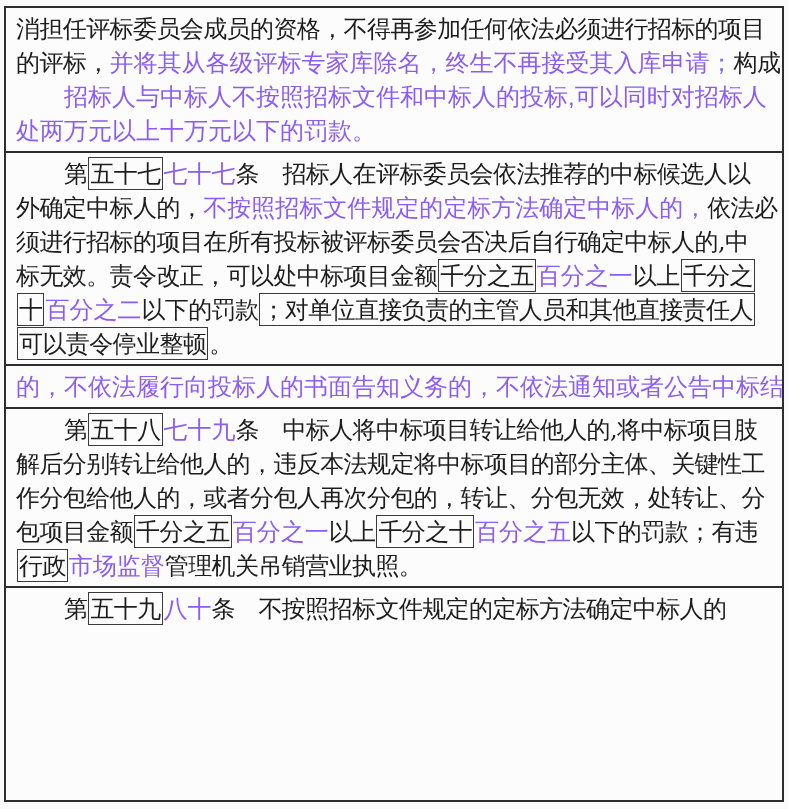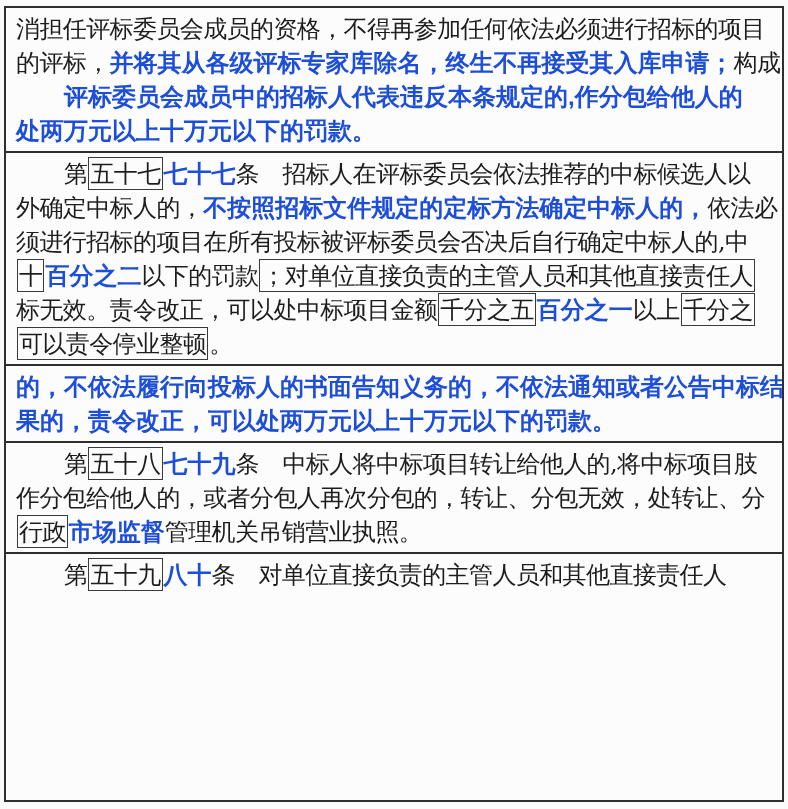--- a/index.html
+++ b/index.html
@@ -32,56 +32,57 @@
     line-height: 34px;
     height: 34px;
     white-space: nowrap;
     letter-spacing: -0.6px;
     color: #1d1d1d;
   }
   .line.indent { padding-left: 48px; }
   .r {  }
   .b {
     font-family: "Liberation Sans", "DejaVu Sans", sans-serif;
-    font-weight: 700;
+    font-weight: 400;
     letter-spacing: 0;
-    color: #1d4ed8;
+    color: #8b5cf6;
   }
   .x {
     border: 1.5px solid #3a3a3a;
     padding: 2px 1px 1px 1px;
     margin: 0 1px;
     text-align: center;
   }
 </style>
 </head>
 <body>
 
 <div class="page">
   <div class="doc">
       <div class="section">
         <div class="line"><span class="r">消担任评标委员会成员的资格，不得再参加任何依法必须进行招标的项目</span></div>
         <div class="line"><span class="r">的评标，</span><span class="b">并将其从各级评标专家库除名，终生不再接受其入库申请；</span><span class="r">构成</span></div>
-        <div class="line indent"><span class="b">评标委员会成员中的招标人代表违反本条规定的,作分包给他人的</span></div>
+        <div class="line indent"><span class="b">招标人与中标人不按照招标文件和中标人的投标,可以同时对招标人</span></div>
         <div class="line"><span class="b">处两万元以上十万元以下的罚款。</span></div>
       </div>
       <div class="section">
         <div class="line indent"><span class="r">第</span><span class="x">五十七</span><span class="b">七十七</span><span class="r">条　招标人在评标委员会依法推荐的中标候选人以</span></div>
         <div class="line"><span class="r">外确定中标人的，</span><span class="b">不按照招标文件规定的定标方法确定中标人的，</span><span class="r">依法必</span></div>
         <div class="line"><span class="r">须进行招标的项目在所有投标被评标委员会否决后自行确定中标人的,中</span></div>
+        <div class="line"><span class="r">标无效。责令改正，可以处中标项目金额</span><span class="x">千分之五</span><span class="b">百分之一</span><span class="r">以上</span><span class="x">千分之</span></div>
         <div class="line"><span class="x">十</span><span class="b">百分之二</span><span class="r">以下的罚款</span><span class="x">；对单位直接负责的主管人员和其他直接责任人</span></div>
-        <div class="line"><span class="r">标无效。责令改正，可以处中标项目金额</span><span class="x">千分之五</span><span class="b">百分之一</span><span class="r">以上</span><span class="x">千分之</span></div>
         <div class="line"><span class="x">可以责令停业整顿</span><span class="r">。</span></div>
       </div>
       <div class="section">
         <div class="line"><span class="b">的，不依法履行向投标人的书面告知义务的，不依法通知或者公告中标结</span></div>
-        <div class="line"><span class="b">果的，责令改正，可以处两万元以上十万元以下的罚款。</span></div>
       </div>
       <div class="section">
         <div class="line indent"><span class="r">第</span><span class="x">五十八</span><span class="b">七十九</span><span class="r">条　中标人将中标项目转让给他人的,将中标项目肢</span></div>
+        <div class="line"><span class="r">解后分别转让给他人的，违反本法规定将中标项目的部分主体、关键性工</span></div>
         <div class="line"><span class="r">作分包给他人的，或者分包人再次分包的，转让、分包无效，处转让、分</span></div>
+        <div class="line"><span class="r">包项目金额</span><span class="x">千分之五</span><span class="b">百分之一</span><span class="r">以上</span><span class="x">千分之十</span><span class="b">百分之五</span><span class="r">以下的罚款；有违</span></div>
         <div class="line"><span class="x">行政</span><span class="b">市场监督</span><span class="r">管理机关吊销营业执照。</span></div>
       </div>
       <div class="section">
-        <div class="line indent"><span class="r">第</span><span class="x">五十九</span><span class="b">八十</span><span class="r">条　对单位直接负责的主管人员和其他直接责任人</span></div>
+        <div class="line indent"><span class="r">第</span><span class="x">五十九</span><span class="b">八十</span><span class="r">条　不按照招标文件规定的定标方法确定中标人的</span></div>
       </div>
     </div>
 </div>
 
 </body></html>

